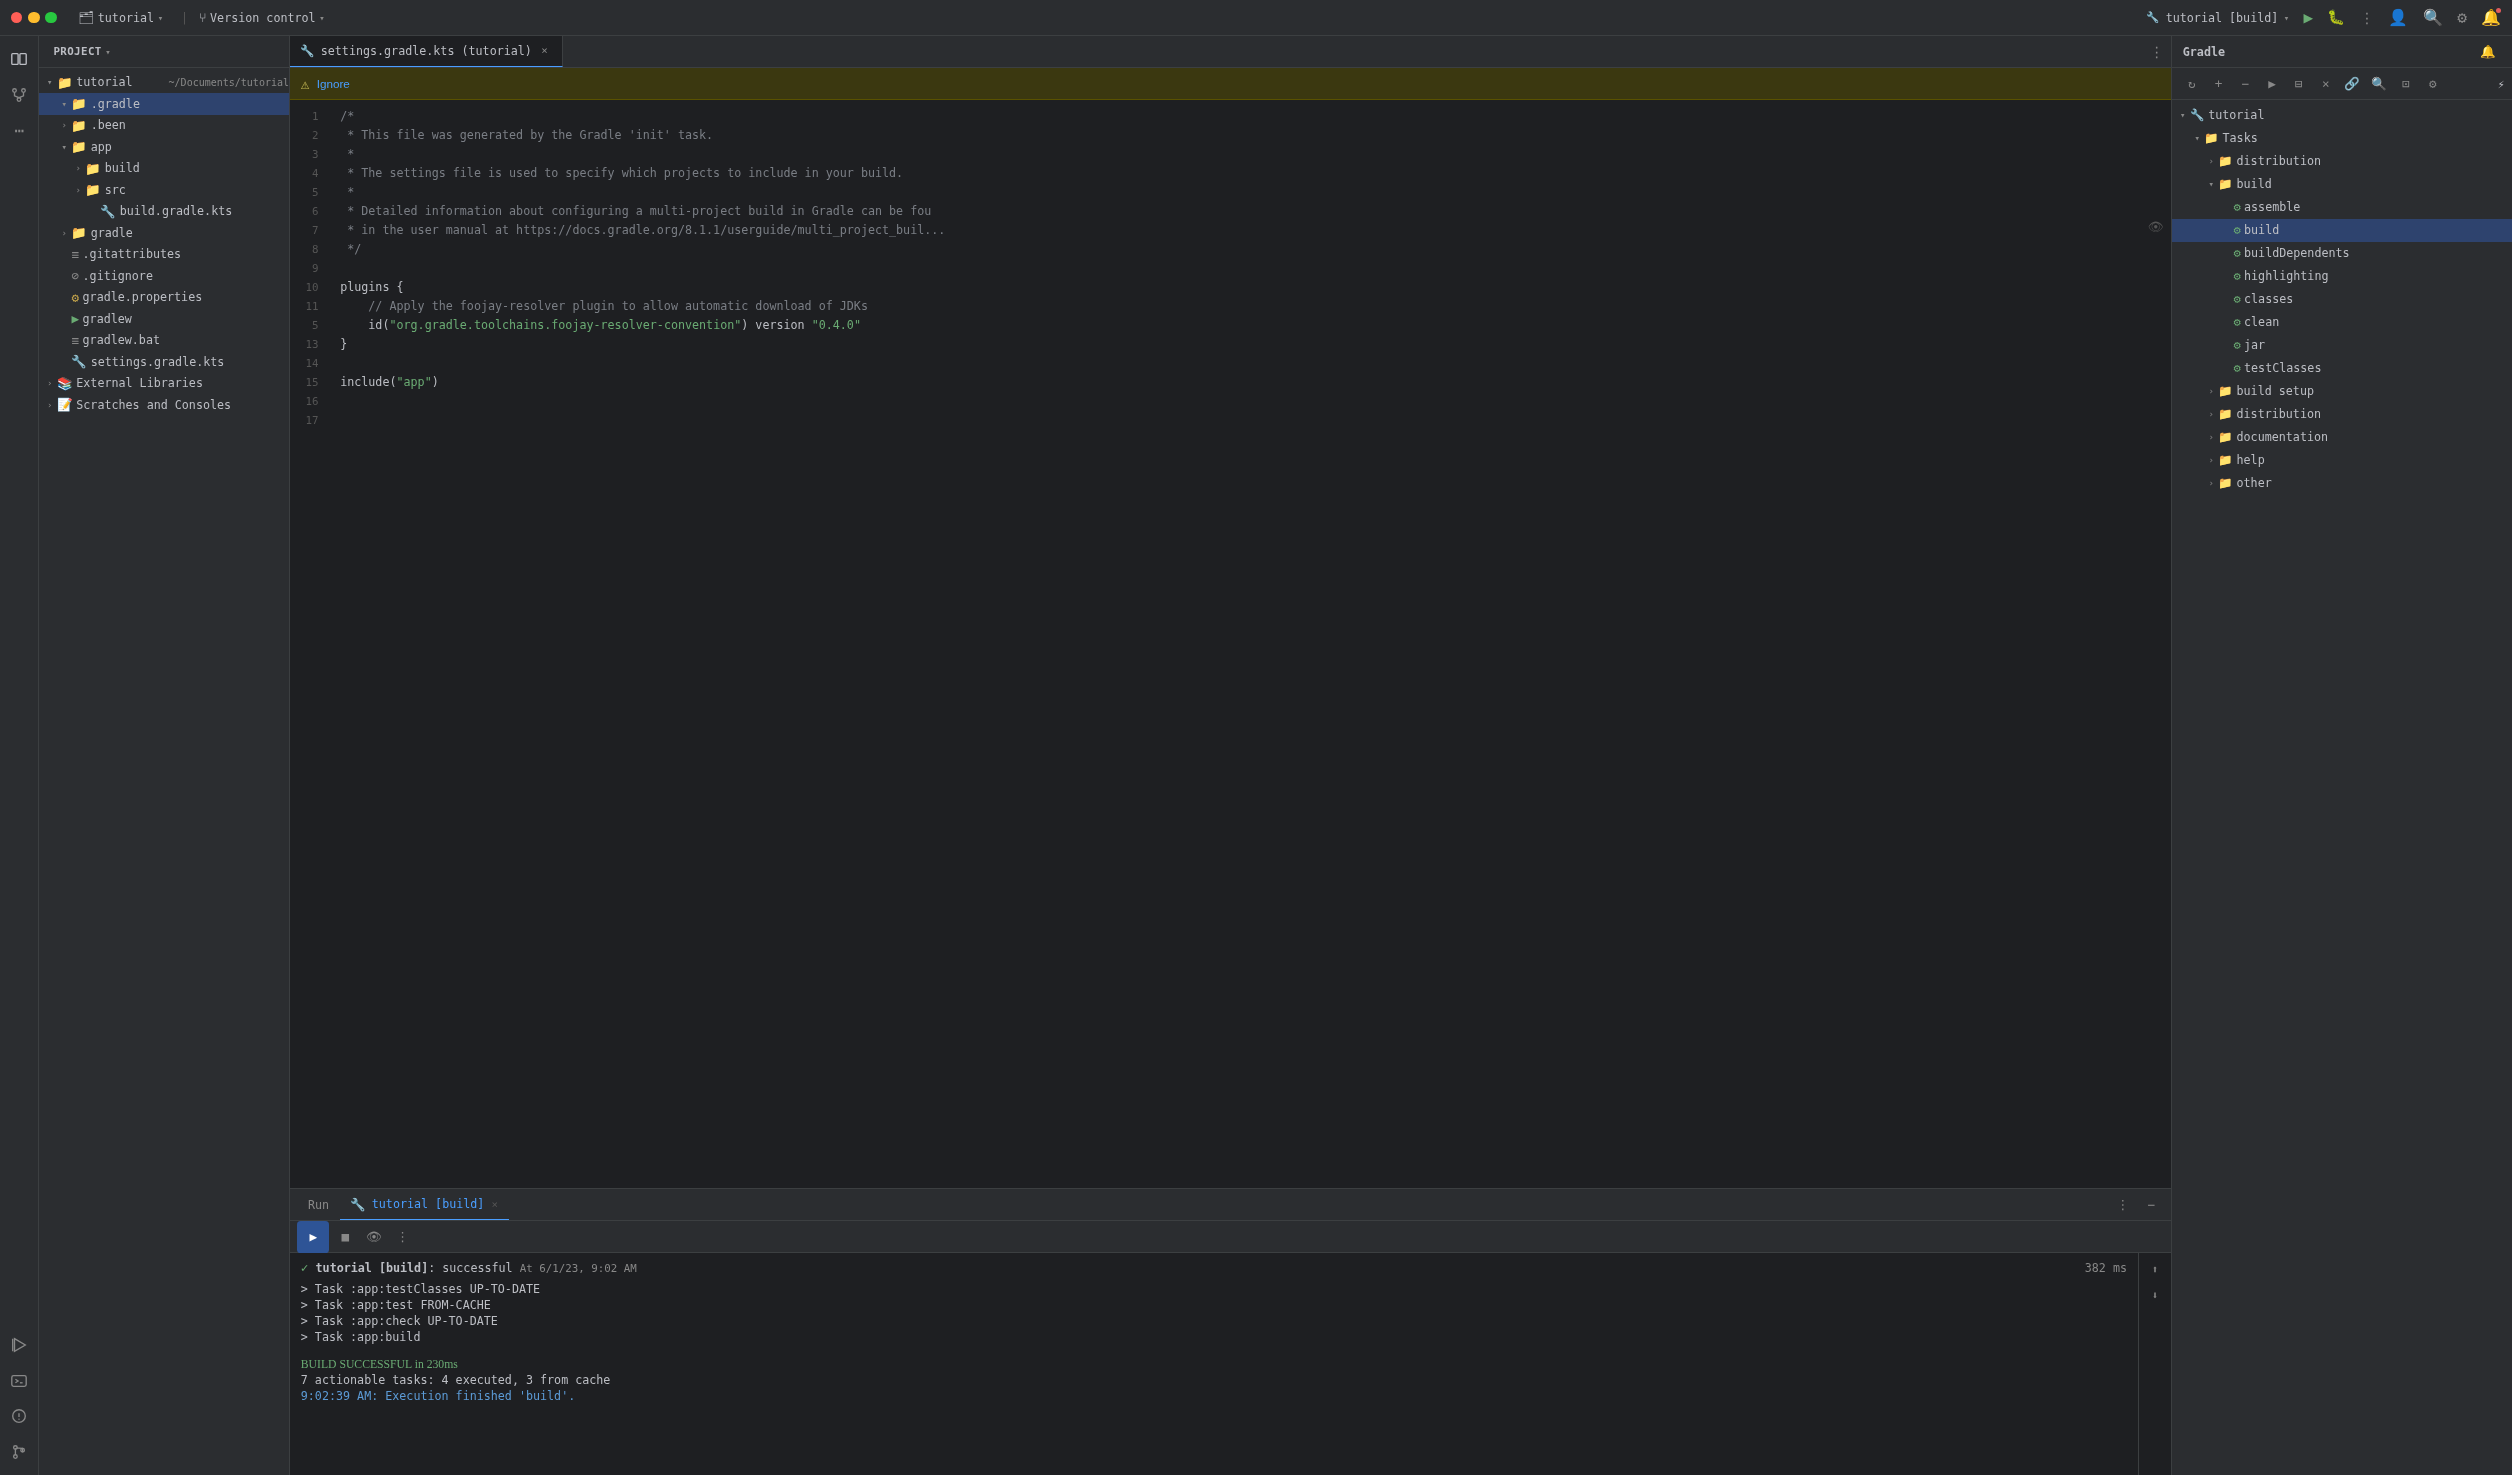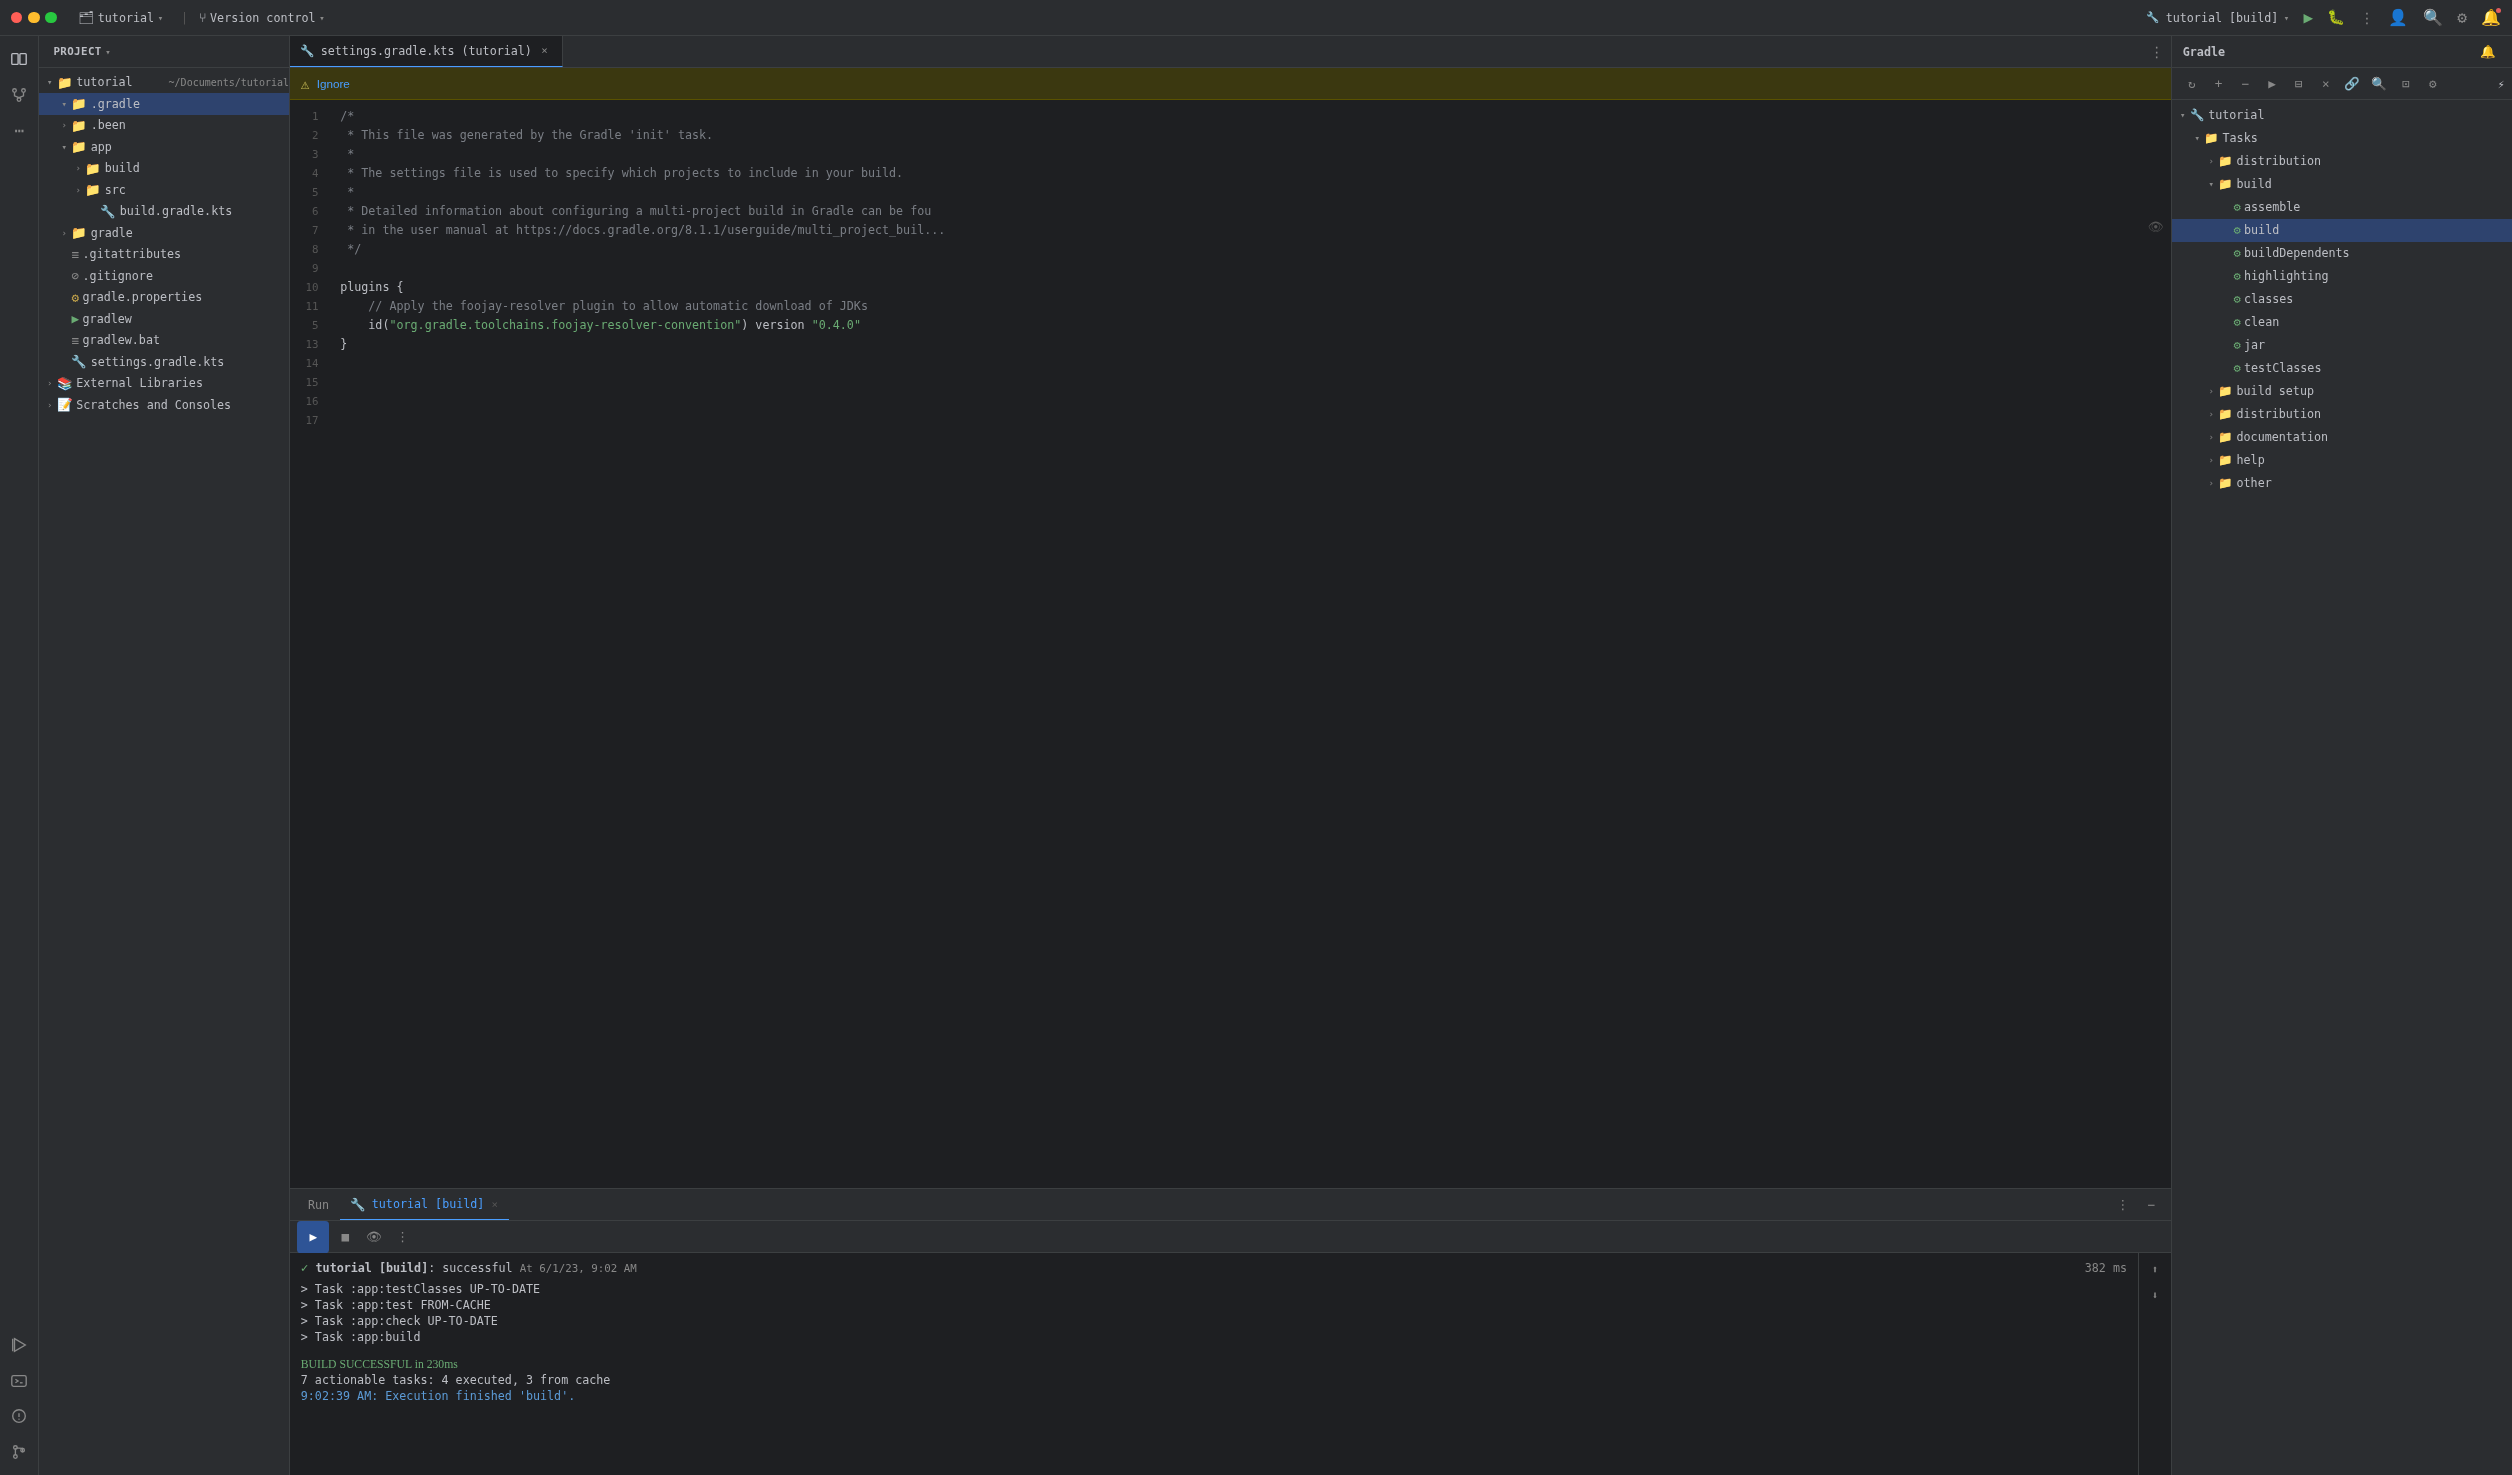--- a/index.html
+++ b/index.html
@@ -692,20 +692,23 @@
               <div class="code-line"><span class="c-comment"> * in the user manual at https://docs.gradle.org/8.1.1/userguide/multi_project_buil...</span></div>
               <div class="code-line"><span class="c-comment"> */</span></div>
               <div class="code-line"></div>
               <div class="code-line"><span class="c-plain">plugins {</span></div>
               <div class="code-line"><span class="c-comment">    // Apply the foojay-resolver plugin to allow automatic download of JDKs</span></div>
               <div class="code-line">
                 <span class="c-plain">    id(</span><span class="c-string">"org.gradle.toolchains.foojay-resolver-convention"</span><span class="c-plain">) version </span><span class="c-string">"0.4.0"</span>
               </div>
               <div class="code-line"><span class="c-plain">}</span></div>
               <div class="code-line"></div>
+              <div class="code-line">
+                <span class="c-plain">include(</span><span class="c-string">"app"</span><span class="c-plain">)</span>
+              </div>
               <div class="code-line"></div>
             </div>
 
             <div class="eye-icon">👁</div>
           </div>
         </div>
 
         <div class="run-panel">
 
           <div class="run-tabs">

